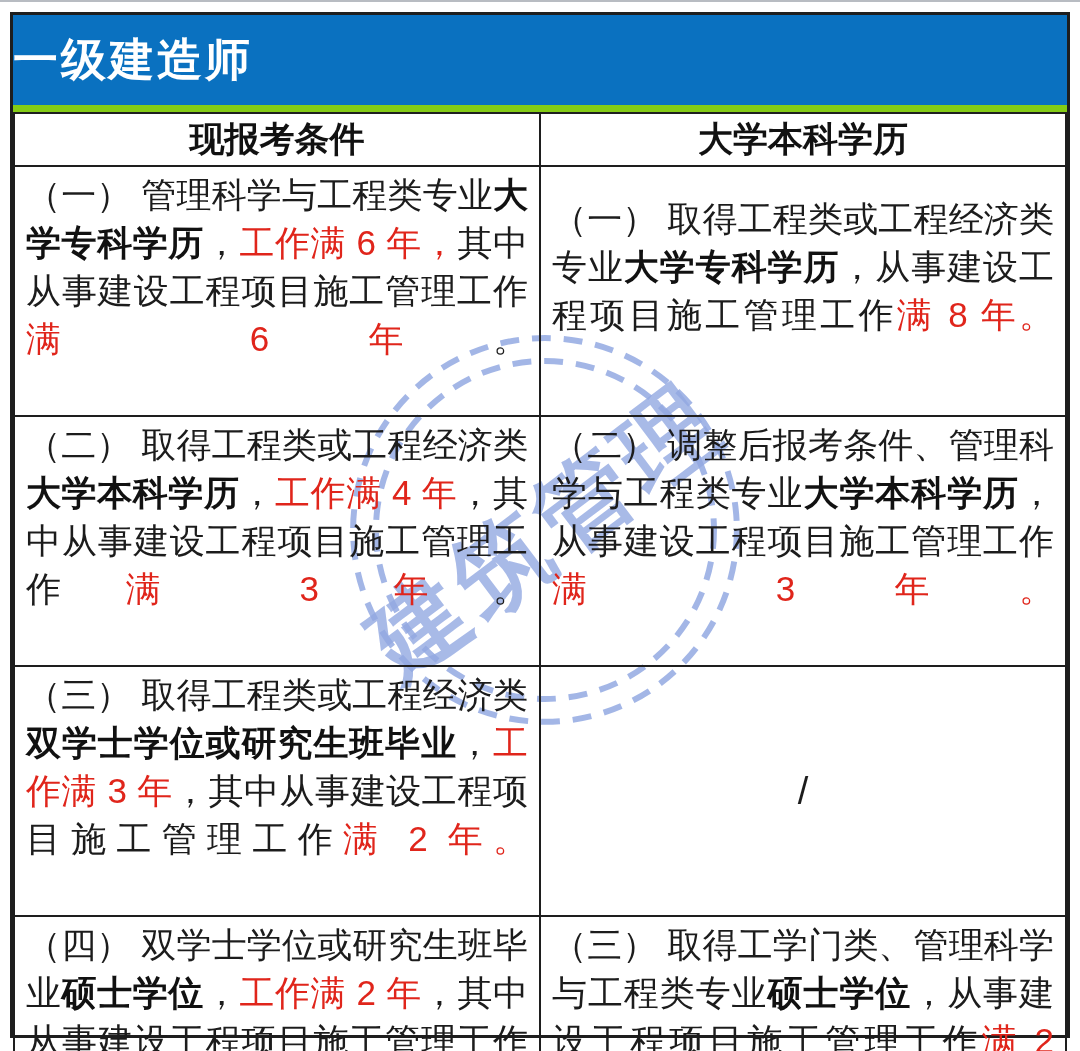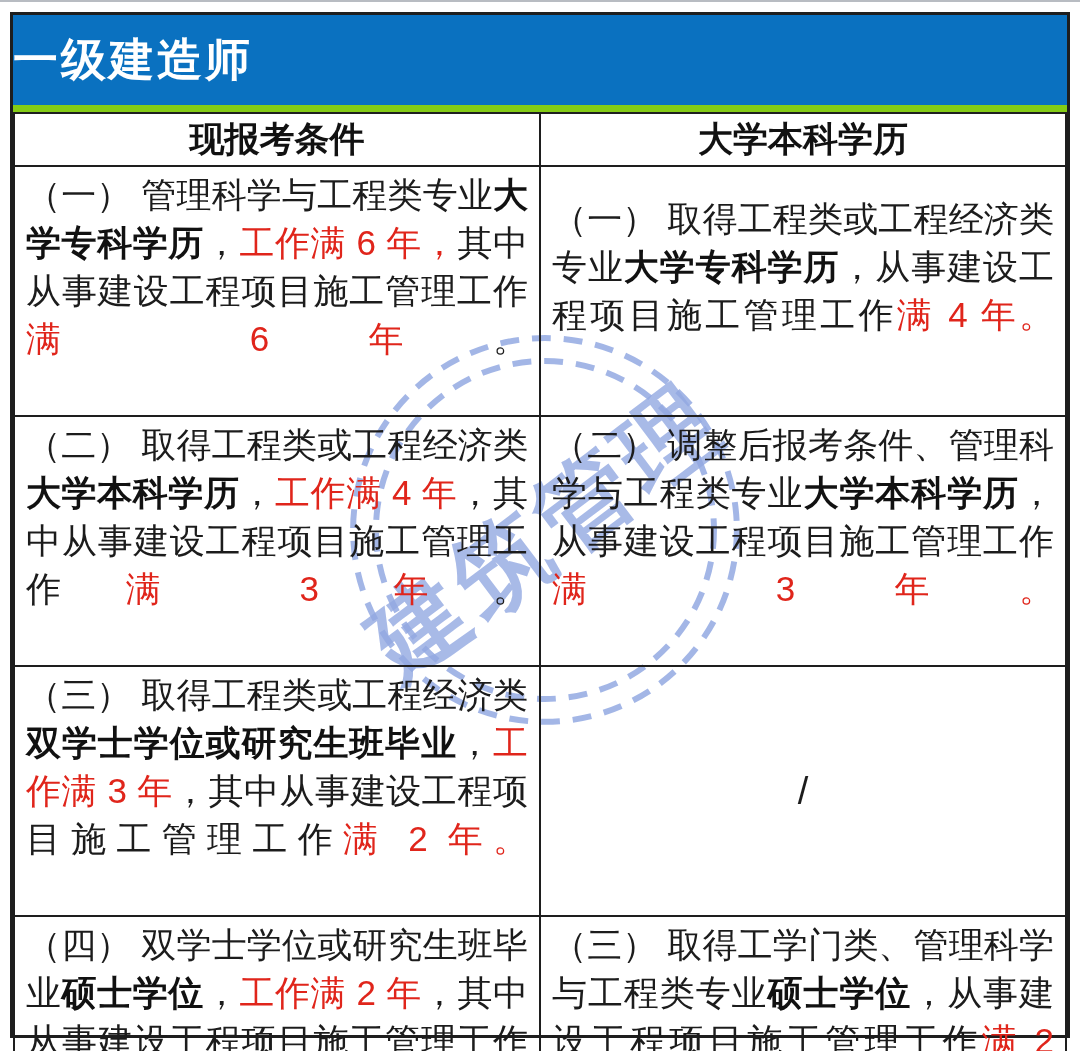--- a/index.html
+++ b/index.html
@@ -139,21 +139,21 @@
     </div>
 
     <table class="cmp">
       <tbody>
           <tr>
         <th>现报考条件</th>
         <th>大学本科学历</th>
       </tr>
       <tr class="r1">
         <td class="cond"><span class="seg-n">（一） 管理科学与工程类专业</span><span class="seg-b">大学专科学历</span><span class="seg-n">，</span><span class="seg-r">工作满 6 年，</span><span class="seg-n">其中从事建设工程项目施工管理工作</span><span class="seg-r">满 6 年</span><span class="seg-n">。</span></td>
-        <td class="cond"><span class="seg-n">（一） 取得工程类或工程经济类专业</span><span class="seg-b">大学专科学历</span><span class="seg-n">，从事建设工程项目施工管理工作</span><span class="seg-r">满 4 年。</span></td>
+        <td class="cond"><span class="seg-n">（一） 取得工程类或工程经济类专业</span><span class="seg-b">大学专科学历</span><span class="seg-n">，从事建设工程项目施工管理工作</span><span class="seg-r">满 8 年。</span></td>
       </tr>
       <tr class="r2">
         <td class="cond"><span class="seg-n">（二） 取得工程类或工程经济类</span><span class="seg-b">大学本科学历</span><span class="seg-n">，</span><span class="seg-r">工作满 4 年</span><span class="seg-n">，其中从事建设工程项目施工管理工作</span><span class="seg-r">满 3 年</span><span class="seg-n">。</span></td>
         <td class="cond"><span class="seg-n">（二） 调整后报考条件、管理科学与工程类专业</span><span class="seg-b">大学本科学历</span><span class="seg-n">，从事建设工程项目施工管理工作</span><span class="seg-r">满 3 年。</span></td>
       </tr>
       <tr class="r3">
         <td class="cond"><span class="seg-n">（三） 取得工程类或工程经济类</span><span class="seg-b">双学士学位或研究生班毕业</span><span class="seg-n">，</span><span class="seg-r">工作满 3 年</span><span class="seg-n">，其中从事建设工程项目施工管理工作</span><span class="seg-r">满 2 年。</span></td>
         <td class="cond slash-cell"><span class="seg-n">/</span></td>
       </tr>
       <tr class="r4">

